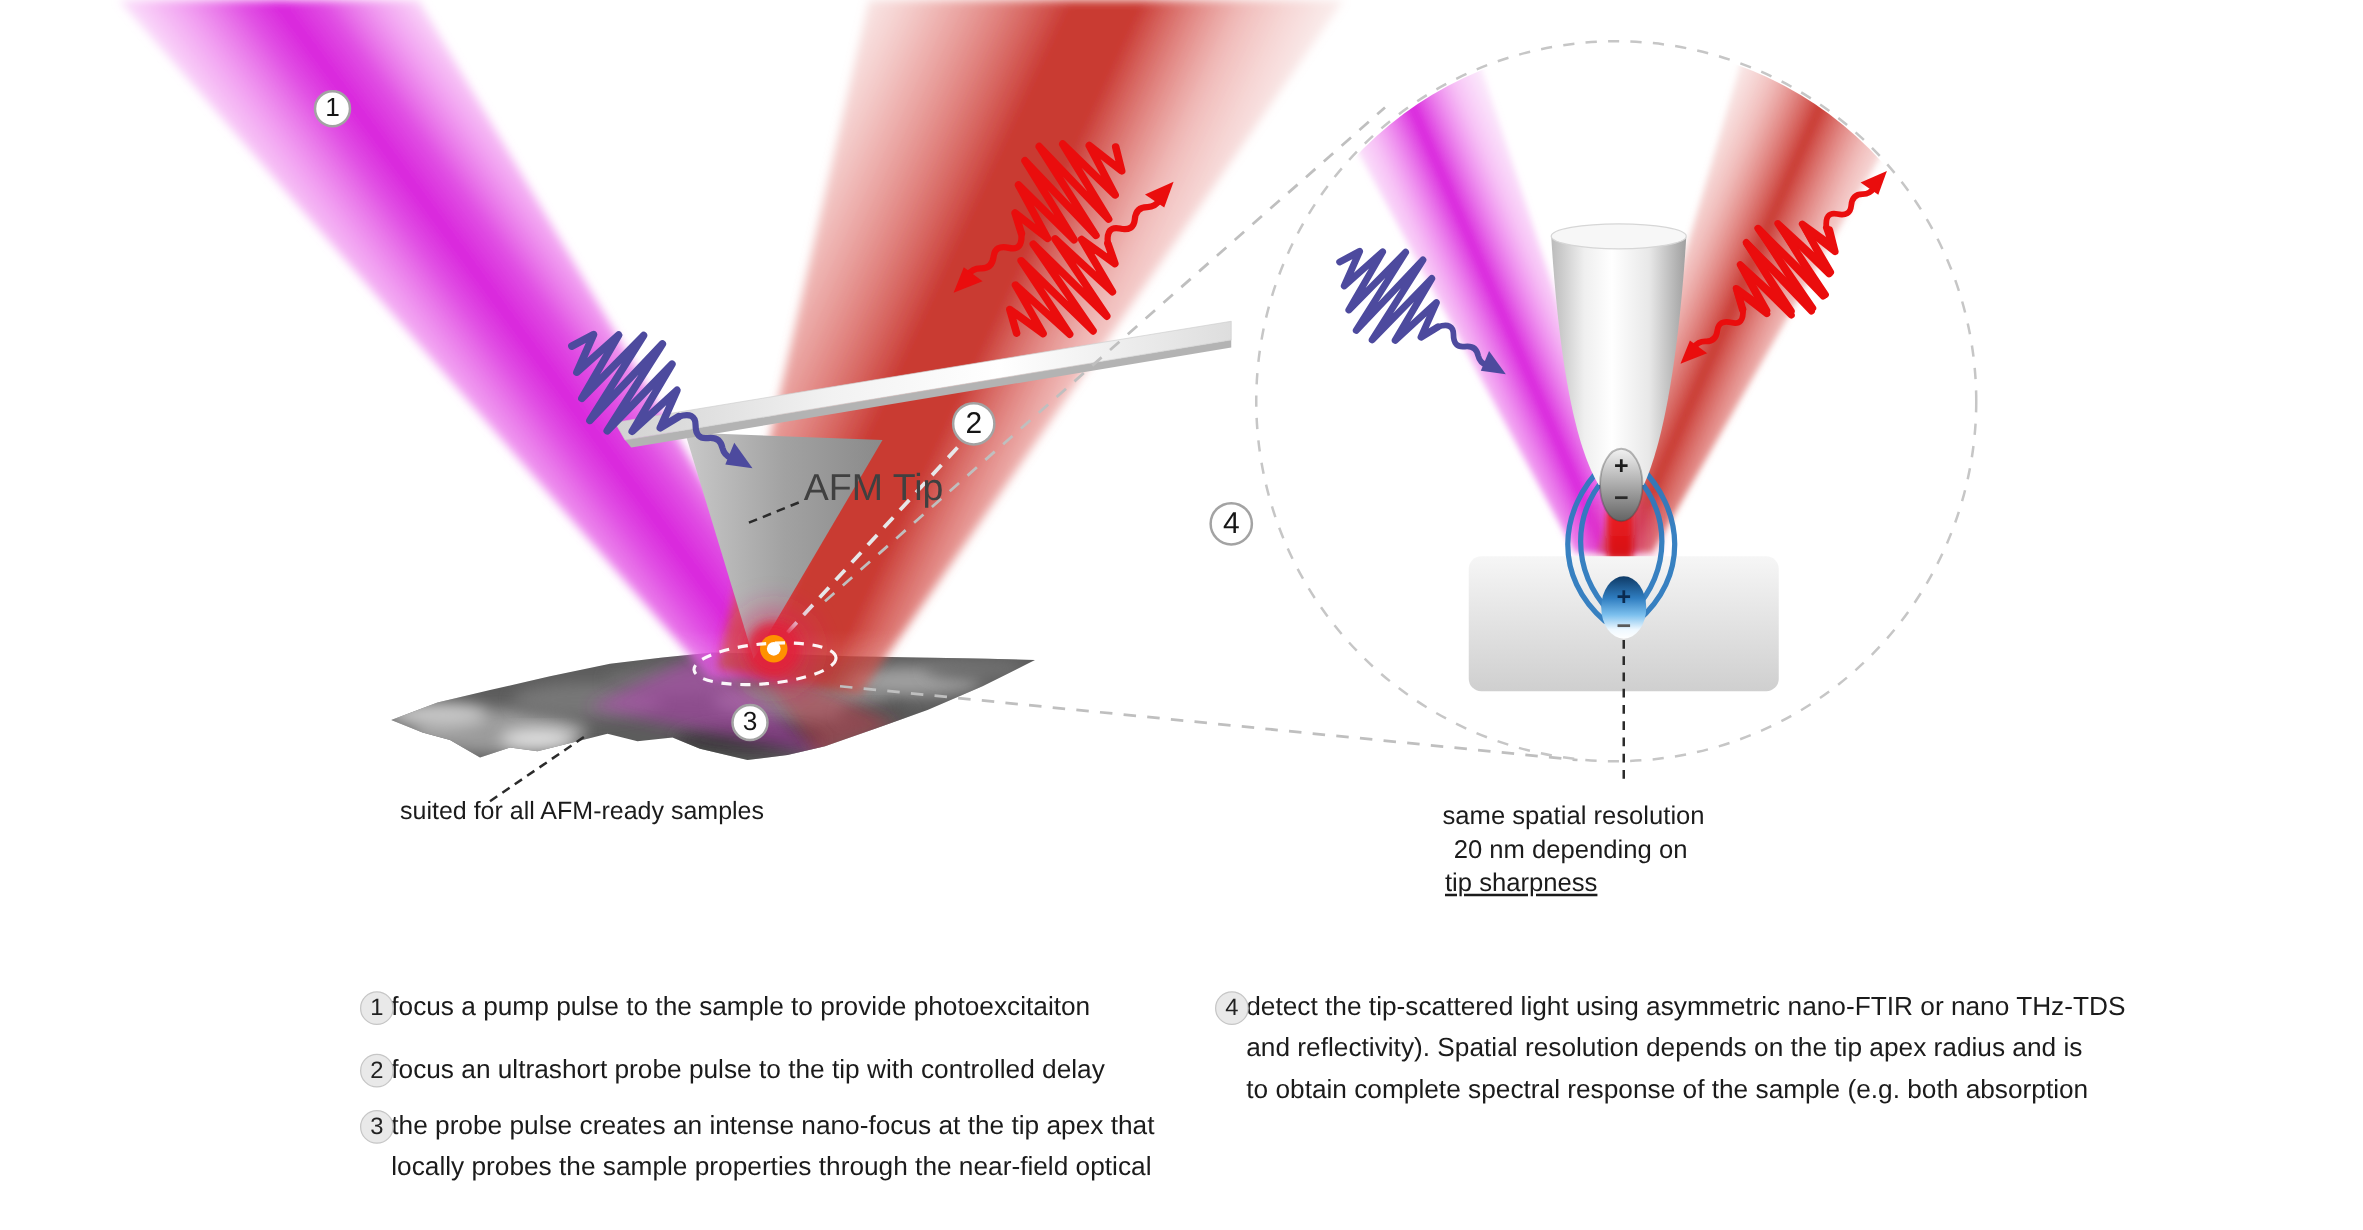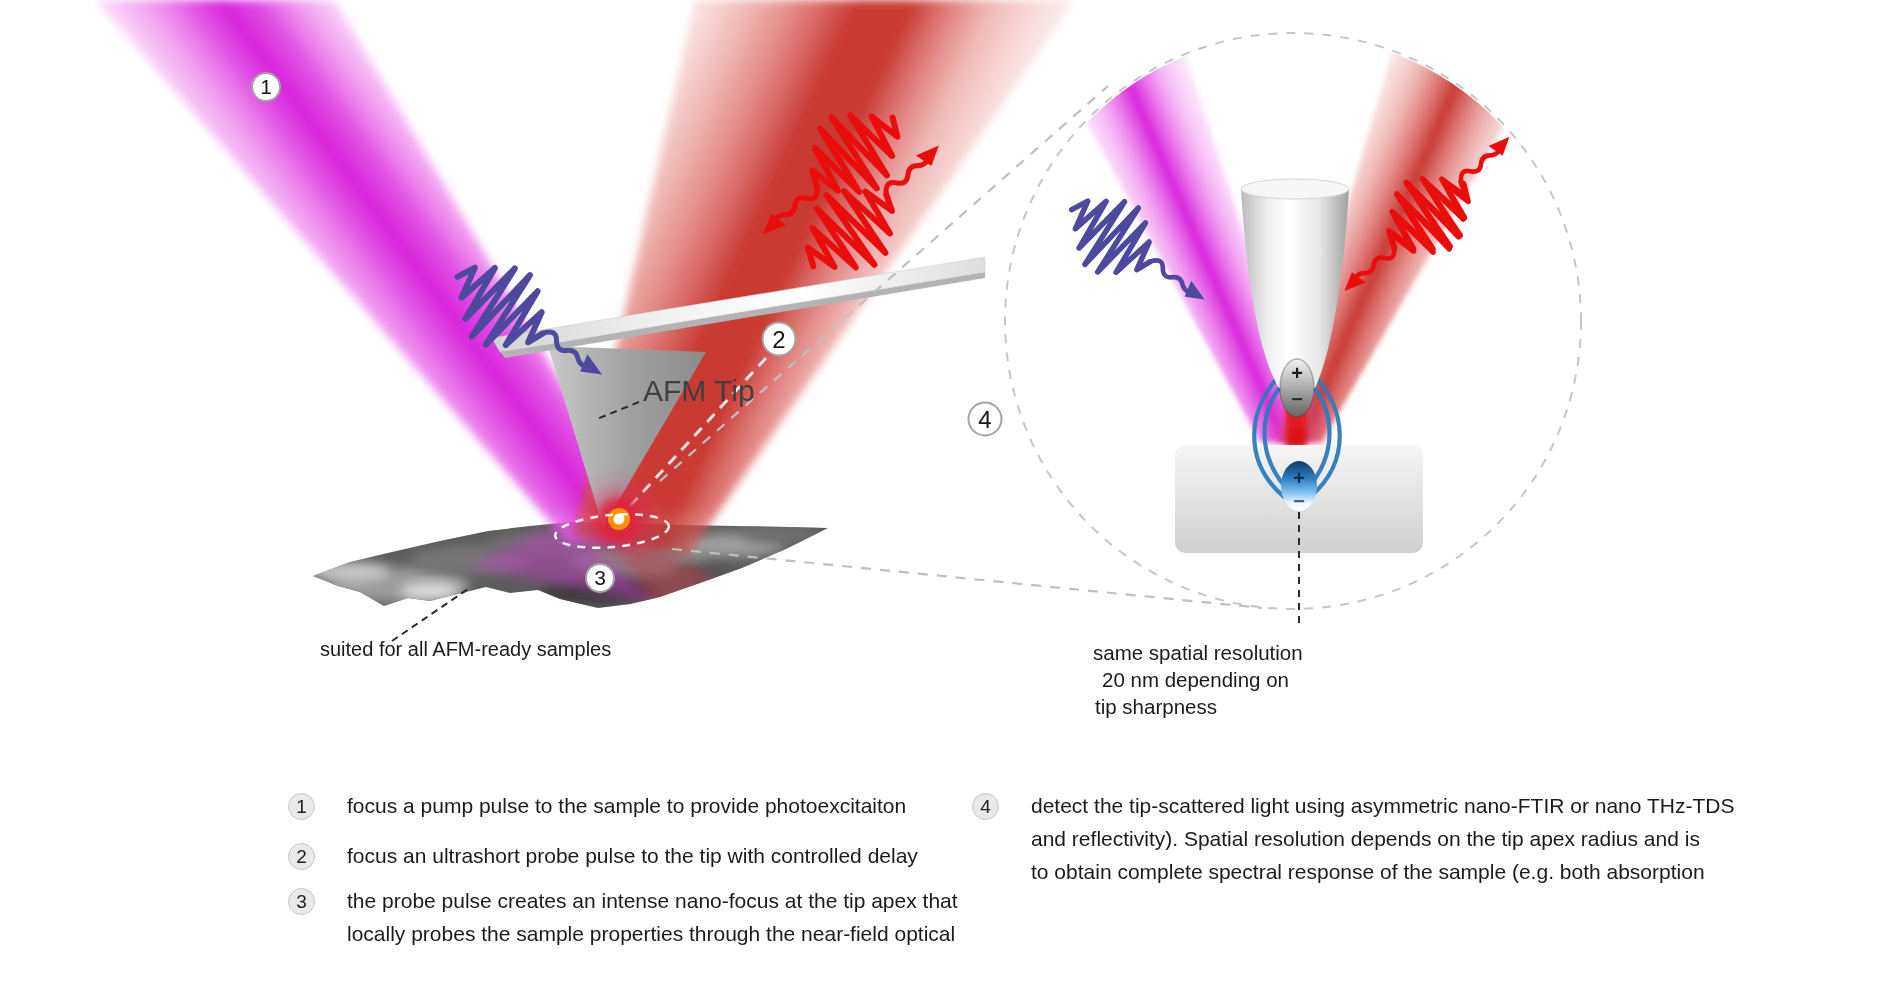--- a/index.html
+++ b/index.html
@@ -2,33 +2,33 @@
 <html><head>
 <meta charset="utf-8">
 <style>
   html,body{margin:0;padding:0;background:#ffffff;}
   .stage{position:relative;width:1890px;height:984px;background:#ffffff;overflow:hidden;
          font-family:"Liberation Sans","DejaVu Sans",sans-serif;color:#1b1b1b;}
   .stage svg{position:absolute;left:0;top:0;}
   .lbl{position:absolute;white-space:nowrap;}
   .afm-tip{left:643px;top:374px;font-size:30px;color:#404040;}
   .sample-note{left:320px;top:638px;font-size:20px;}
-  .inset-note{left:1093px;top:639px;font-size:20.5px;line-height:27px;white-space:nowrap;}
+  .inset-note{left:1154px;top:639px;font-size:20.5px;line-height:27px;white-space:nowrap;}
   .inset-note .l2{padding-left:9px;}
-  .inset-note .l3{padding-left:2px;}
+  .inset-note .l3{padding-left:2px;text-decoration:underline;}
   .marker{position:absolute;border-radius:50%;background:#ffffff;border:2px solid #a3a3a3;
           display:flex;align-items:center;justify-content:center;color:#161616;
           transform:translate(-50%,-50%);box-sizing:border-box;}
   .m-sm{width:30px;height:30px;font-size:21px;}
   .m-lg{width:35px;height:35px;font-size:24px;}
   .legend-item{position:absolute;font-size:21px;line-height:33px;}
   .lnum{position:absolute;left:0;top:4px;width:27px;height:27px;border-radius:50%;
         background:#e9e9e9;border:1.5px solid #c6c6c6;box-sizing:border-box;
         display:flex;align-items:center;justify-content:center;font-size:19px;color:#222;}
-  .llines{margin-left:59px;}
+  .llines{margin-left:25px;}
   .charge{position:absolute;transform:translate(-50%,-50%);font-size:20px;font-weight:bold;line-height:1;}
 </style>
 </head>
 <body>
 
 <div class="stage">
 
 <svg width="1890" height="984" viewBox="0 0 1890 984">
   <defs>
     <filter id="b4" x="-30%" y="-30%" width="160%" height="160%">

